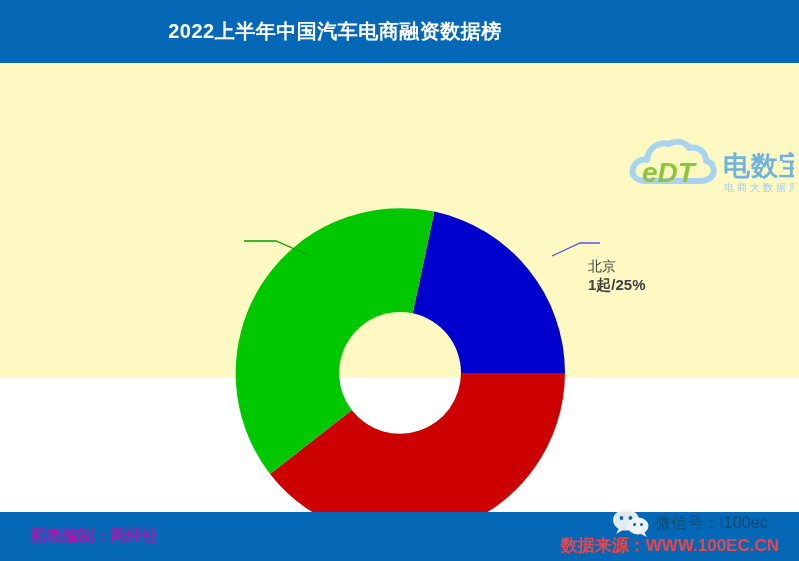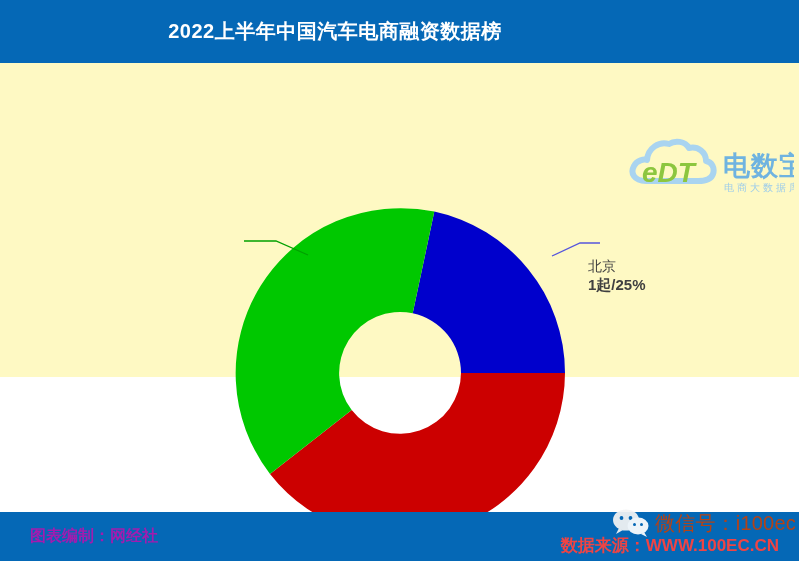--- a/index.html
+++ b/index.html
@@ -128,22 +128,22 @@
     position: absolute;
     left: 612px; top: 508px;
     height: 30px;
     display: flex;
     align-items: center;
     gap: 5px;
     white-space: nowrap;
     opacity: 0.93;
   }
   #watermark-text {
-    color: #c2410c;
-    font-size: 20px;
+    color: #0c4a6e;
+    font-size: 16px;
     font-weight: normal;
     letter-spacing: 0.2px;
     text-shadow: 0 0 1px rgba(0,0,0,0.08);
   }
   #wechat-icon svg { display: block; }
 </style>
 </head>
 <body>
 
 <div id="header-bar"></div>

